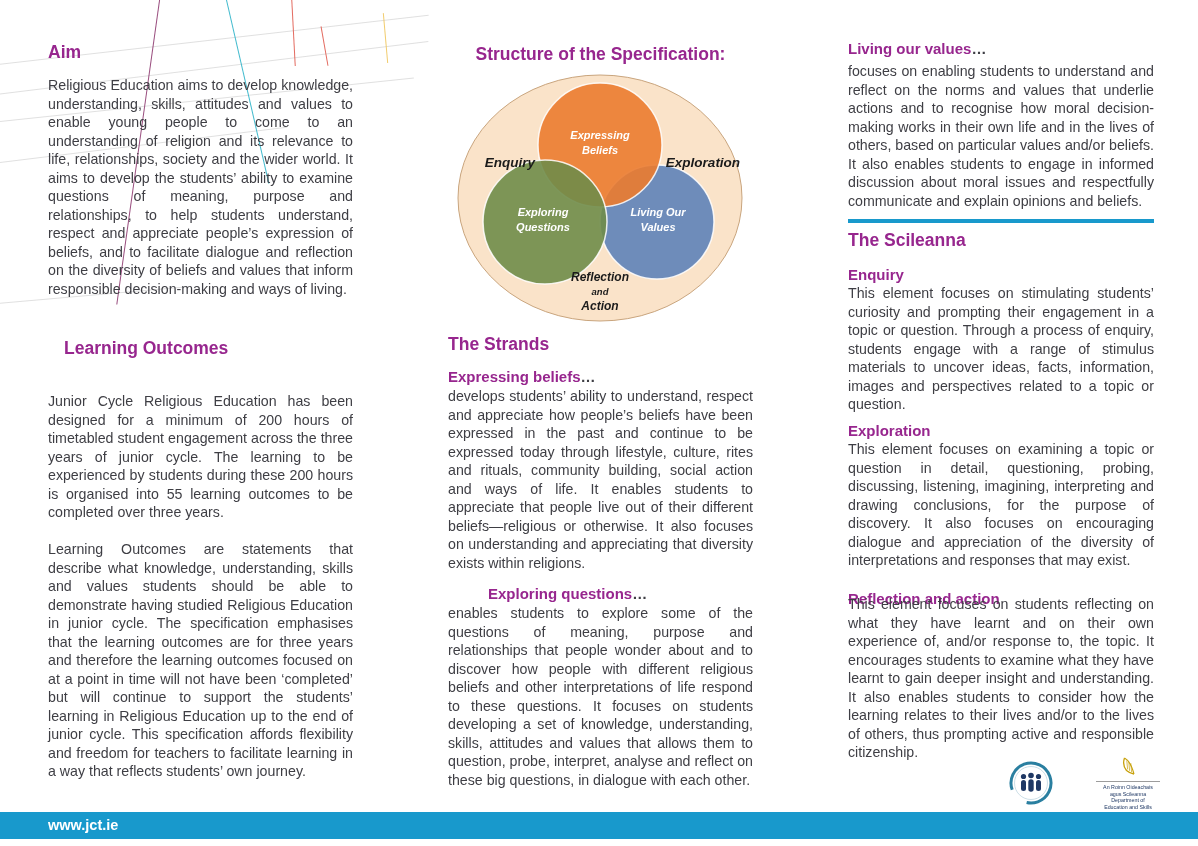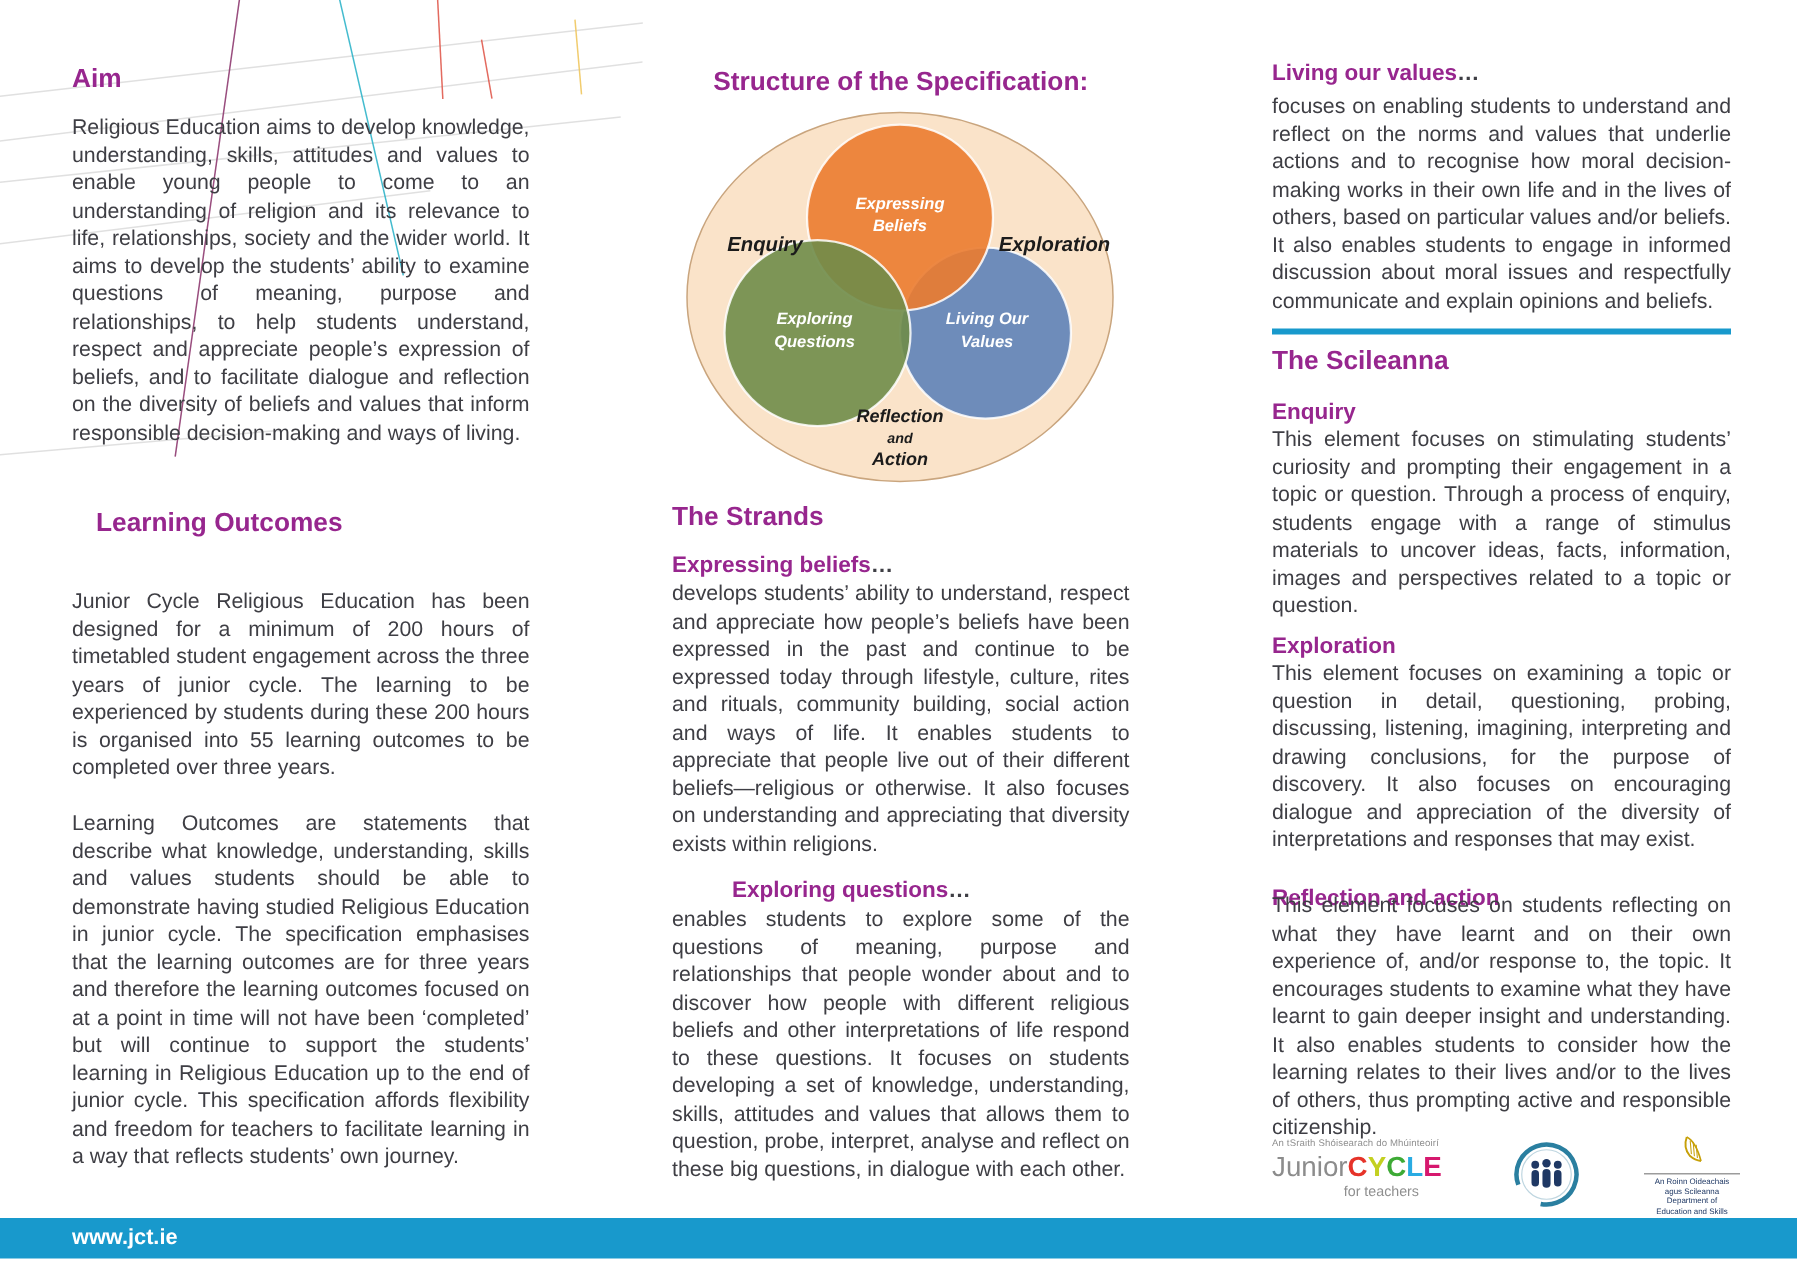--- a/index.html
+++ b/index.html
@@ -114,27 +114,20 @@
 
   <h3 class="subhead abs" style="left:848px; top:266px;">Enquiry</h3>
   <p class="body-text abs" style="left:848px; top:284px; width:306px;">This element focuses on stimulating students’ curiosity and prompting their engagement in a topic or question. Through a process of enquiry, students engage with a range of stimulus materials to uncover ideas, facts, information, images and perspectives related to a topic or question.</p>
 
   <h3 class="subhead abs" style="left:848px; top:422px;">Exploration</h3>
   <p class="body-text abs" style="left:848px; top:440px; width:306px;">This element focuses on examining a topic or question in detail, questioning, probing, discussing, listening, imagining, interpreting and drawing conclusions, for the purpose of discovery. It also focuses on encouraging dialogue and appreciation of the diversity of interpretations and responses that may exist.</p>
 
   <h3 class="subhead abs" style="left:848px; top:590px;">Reflection and action</h3>
   <p class="body-text abs" style="left:848px; top:595px; width:306px;">This element focuses on students reflecting on what they have learnt and on their own experience of, and/or response to, the topic. It encourages students to examine what they have learnt to gain deeper insight and understanding. It also enables students to consider how the learning relates to their lives and/or to the lives of others, thus prompting active and responsible citizenship.</p>
 
-  <div class="abs jct-logo">
-    <div class="jct-tagline">An tSraith Shóisearach do Mhúinteoirí</div>
-    <div class="jct-word">
-      <span class="junior">Junior</span><span class="cyc" style="color: rgb(230, 51, 41);">C</span><span class="cyc" style="color: rgb(195, 208, 33);">Y</span><span class="cyc" style="color: rgb(61, 170, 53);">C</span><span class="cyc" style="color: rgb(41, 171, 226);">L</span><span class="cyc" style="color: rgb(214, 24, 110);">E</span>
-    </div>
-    <div class="jct-sub">for teachers</div>
-  </div>
 
   <svg class="abs" style="left:1008px; top:760px;" width="46" height="46" viewBox="0 0 46 46">
     <circle cx="23" cy="23" r="20" fill="#ffffff" stroke="#2A7FA0" stroke-width="3" stroke-dasharray="105 21" transform="rotate(160 23 23)"></circle>
     <circle cx="23" cy="23" r="16.5" fill="none" stroke="#BFD6E0" stroke-width="0.8"></circle>
     <g fill="#1F3864">
       <circle cx="15.5" cy="16.5" r="2.6"></circle>
         <rect x="13" y="20" width="5" height="11" rx="2.5"></rect>
       <circle cx="23" cy="15.5" r="2.8"></circle>
         <rect x="20.3" y="19.3" width="5.4" height="12.5" rx="2.7"></rect>
       <circle cx="30.5" cy="16.5" r="2.6"></circle>

